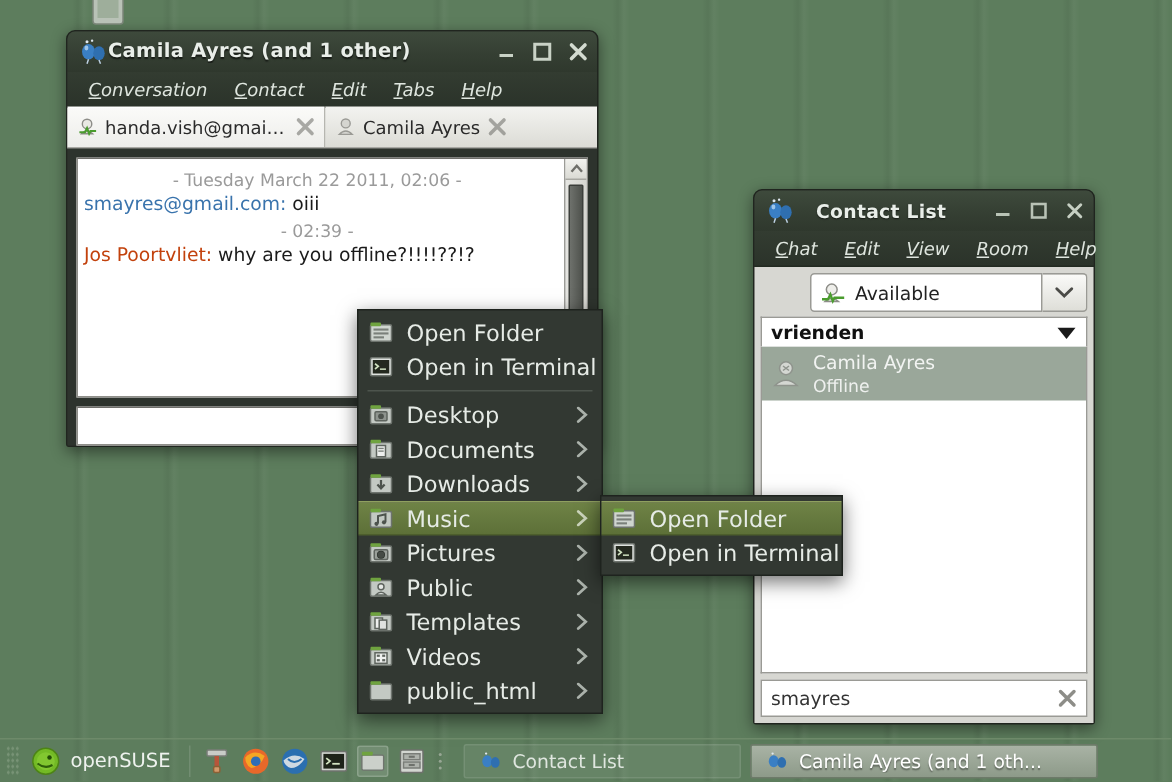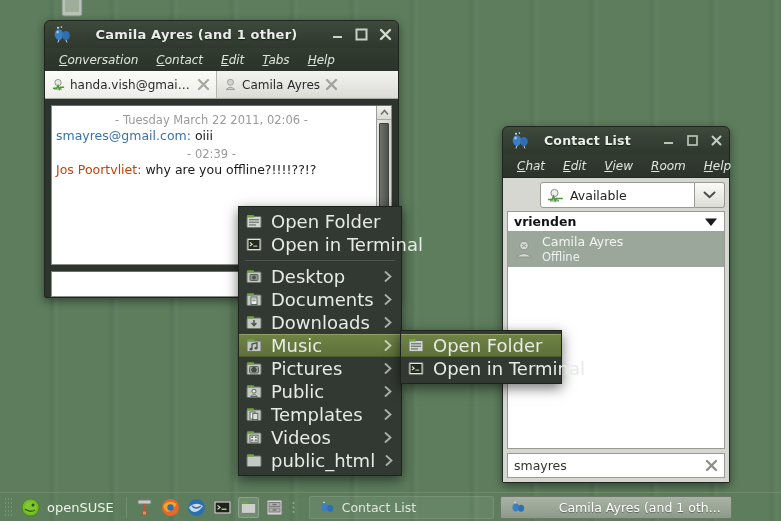--- a/index.html
+++ b/index.html
@@ -52,21 +52,21 @@
   }
   .titlebar {
     height:27px;
     display:flex; align-items:center;
     background: linear-gradient(to bottom,#3e4a3c 0%, #353f33 55%, #2f382d 100%);
     border-radius:5px 5px 0 0;
     padding: 0 6px 0 8px;
     position:relative;
   }
   .titlebar .wtitle {
-    flex:1; text-align:center;
+    flex:1; 
     color:#e9eee9; font-weight:bold; font-size:13px;
     letter-spacing:0.2px;
     text-shadow:0 1px 1px rgba(0,0,0,0.6);
     white-space:nowrap; overflow:hidden;
   }
   .win-btns { display:flex; align-items:center; gap:11px; padding-left:10px; }
   .wbtn { width:13px; height:13px; position:relative; cursor:default; }
   .wbtn svg { display:block; }
 
   
@@ -199,21 +199,21 @@
     position:absolute;
     background:#323832;
     border:1px solid #1e231e;
     box-shadow:0 4px 12px rgba(0,0,0,0.55);
     padding:3px 0;
     z-index:50;
   }
   .ctxitem {
     display:flex; align-items:center; height:23px;
     padding:0 8px 0 7px; gap:9px;
-    color:#e6ebe6; font-size:18px; white-space:nowrap;
+    color:#e6ebe6; font-size:15px; white-space:nowrap;
   }
   .ctxitem.sel {
     background:linear-gradient(to bottom,#6f8346,#5d7038);
     border-top:1px solid #8fa05f; border-bottom:1px solid #4d5e2c;
     height:23px;
   }
   .ctxitem .label { flex:1; }
   .ctxsep { height:1px; background:#4d544d; margin:4px 6px; }
   .mico { width:16px; height:15px; flex:0 0 auto; }
   .caret { width:10px; height:11px; flex:0 0 auto; opacity:.8; }
@@ -239,21 +239,21 @@
   .tray { display:flex; align-items:center; gap:5px; padding:0 7px; }
   .tray .tico { width:21px; height:21px; display:block; }
   .tray .tico.boxed { background:rgba(255,255,255,0.13); border:1px solid rgba(255,255,255,0.18); border-radius:2px; }
   .tb-tasks { flex:1; display:flex; align-items:center; gap:6px; padding:0 5px; height:29px; }
   .tbtask {
     height:23px; flex:0 0 auto; display:flex; align-items:center; gap:7px;
     padding:0 10px; font-size:12.5px;
     border-radius:2px;
   }
   .tbtask.inactive { width:185px; color:#dfe6df; background:rgba(255,255,255,0.06); border:1px solid rgba(255,255,255,0.10); }
-  .tbtask.active   { width:232px; color:#f2f5f2; background:linear-gradient(to bottom,#a9b3a5,#8d9a89); border:1px solid #6d7a69; color:#fff; text-shadow:0 1px 1px rgba(0,0,0,.4);justify-content:space-between; }
+  .tbtask.active   { width:232px; color:#f2f5f2; background:linear-gradient(to bottom,#a9b3a5,#8d9a89); border:1px solid #6d7a69; color:#fff; text-shadow:0 1px 1px rgba(0,0,0,.4); }
   .tbtask .tlbl { overflow:hidden; white-space:nowrap; text-overflow:ellipsis; }
 </style>
 </head>
 <body>
 
 <div id="desktop"></div>
 
 <svg id="trash-icon" viewBox="0 0 30 34">
   <rect x="5" y="6" width="20" height="24" rx="2" fill="#b9c2b7" stroke="#7c867a"></rect>
   <rect x="8" y="10" width="14" height="16" fill="#8fa38c" opacity=".65"></rect>

